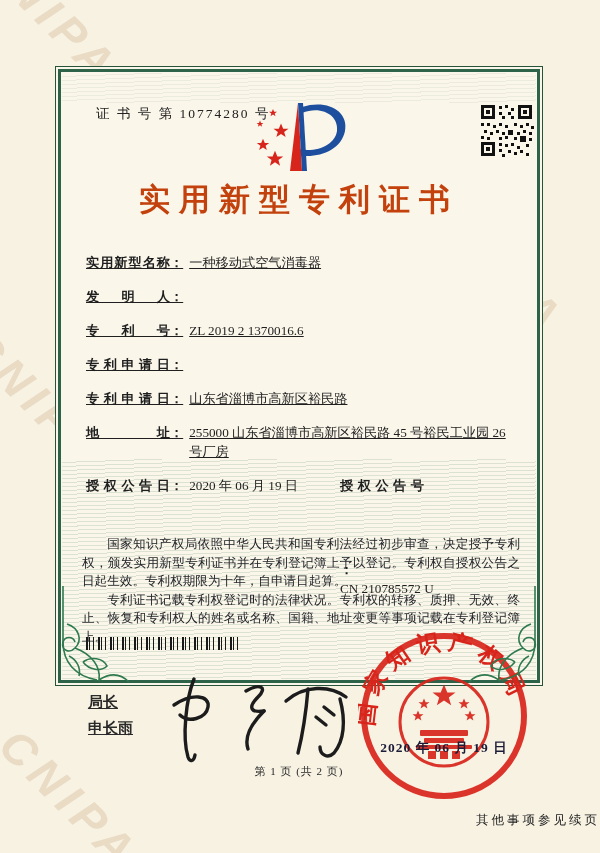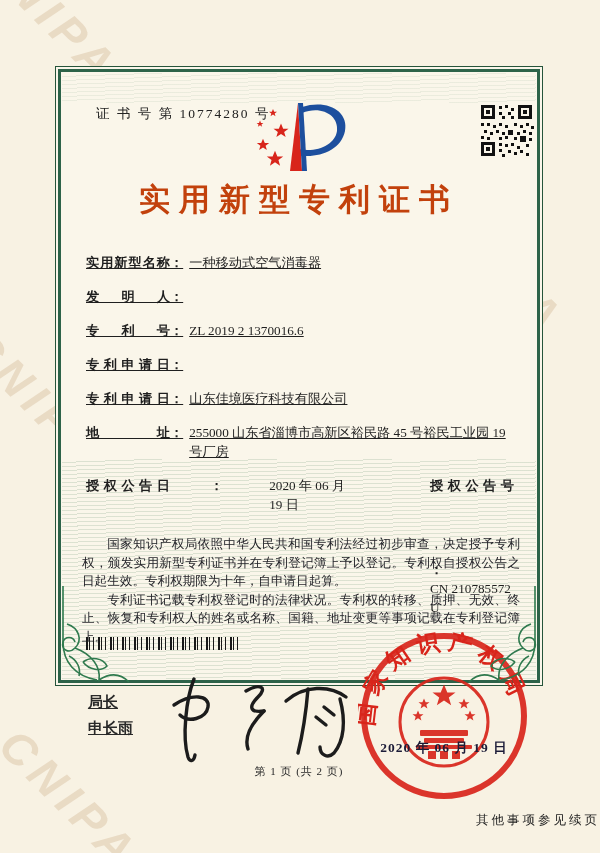--- a/index.html
+++ b/index.html
@@ -61,21 +61,21 @@
 
   .fields{position:absolute;left:30px;top:186px;width:428px;font-size:13.2px;}
   .field-row{margin-bottom:15px;display:flex;align-items:flex-start;line-height:19px;text-decoration:underline;}
   .field-label{
     display:inline-block;width:84px;font-weight:bold;
     text-align:justify;text-align-last:justify;flex:0 0 84px;
   }
   .field-colon{font-weight:bold;margin-right:6px;}
   .field-value{flex:1;}
   .row-addr .field-value{max-width:332px;}
-  .grant-row{display:flex;line-height:19px;margin-top:2px;gap:40px;}
+  .grant-row{display:flex;line-height:19px;margin-top:2px;}
   .grant-col2{margin-left:42px;display:flex;flex-direction:column;}
 
   .paragraphs{
     position:absolute;left:26px;top:432px;width:438px;
     font-size:12.6px;line-height:18.6px;text-align:justify;color:#24242a;margin-top:36px;
   }
   .paragraphs p{margin:0;text-indent:2em;}
 
   .barcode{
     position:absolute;left:30px;top:570px;width:156px;height:13px;
@@ -219,26 +219,26 @@
         <span class="field-colon">：</span>
       <span class="field-value">ZL 2019 2 1370016.6</span>
     </div>
     <div class="field-row">
       <span class="field-label">专利申请日</span>
         <span class="field-colon">：</span>
     </div>
     <div class="field-row">
       <span class="field-label">专利申请日</span>
         <span class="field-colon">：</span>
-      <span class="field-value">山东佳境医疗科技有限公司</span>
+      <span class="field-value">山东省淄博市高新区裕民路</span>
     </div>
     <div class="field-row row-addr">
       <span class="field-label">地址</span>
         <span class="field-colon">：</span>
-      <span class="field-value">255000 山东省淄博市高新区裕民路 45 号裕民工业园 19 号厂房</span>
+      <span class="field-value">255000 山东省淄博市高新区裕民路 45 号裕民工业园 26 号厂房</span>
     </div>
     <div class="grant-row">
       <span class="field-label">授权公告日</span>
         <span class="field-colon">：</span>
       <span>2020 年 06 月 19 日</span>
       <span class="grant-col2">
         <span class="field-label">授权公告号</span>
           <span class="field-colon">：</span>
         <span>CN 210785572 U</span>
       </span>

